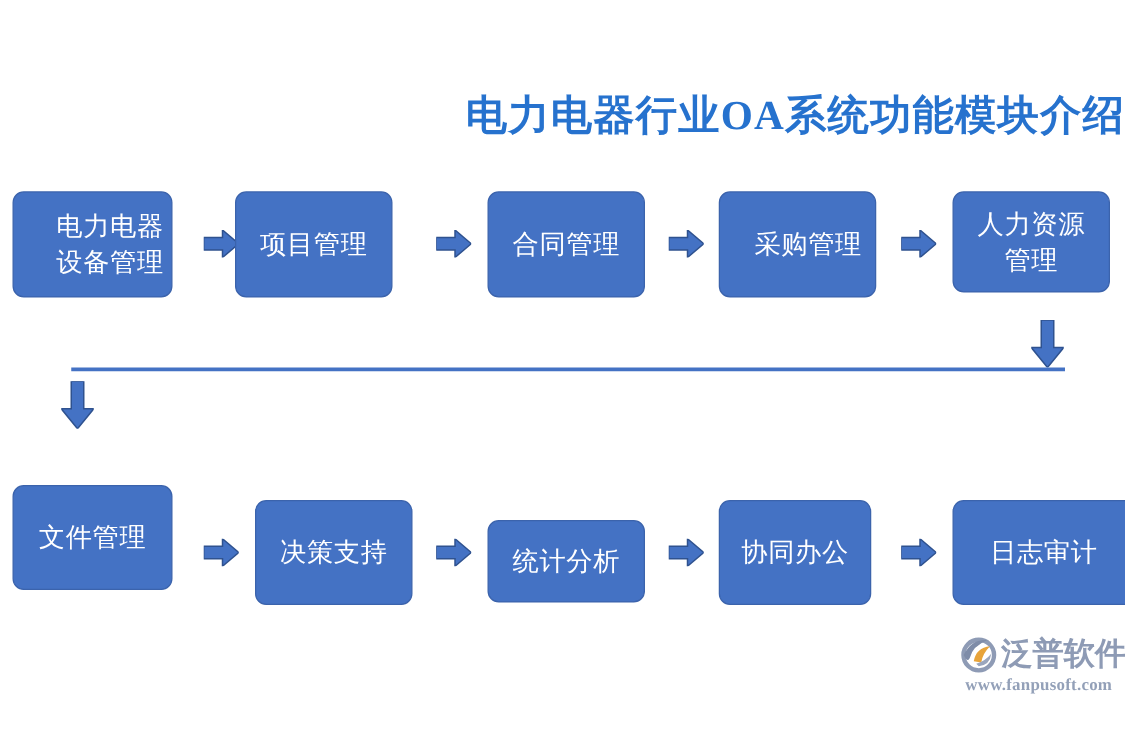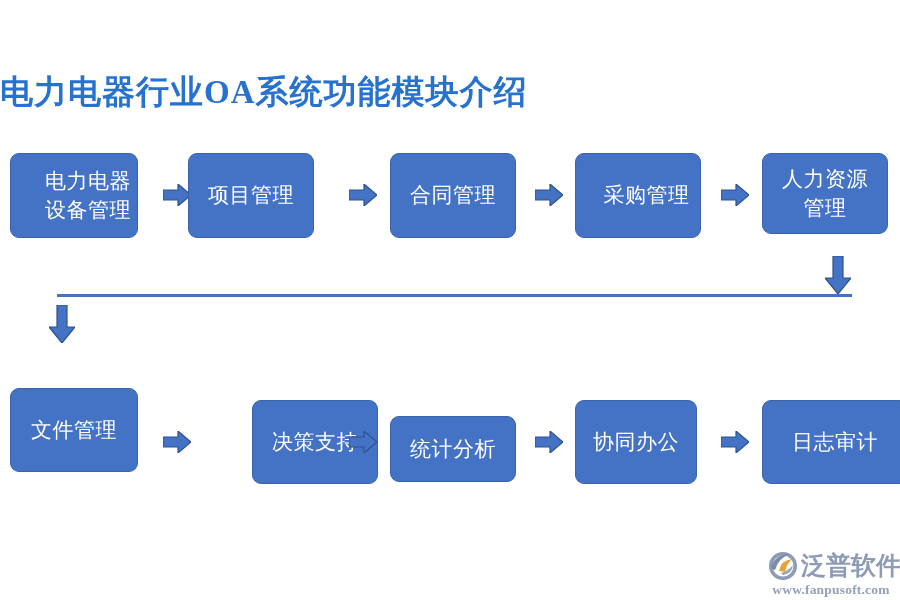--- a/index.html
+++ b/index.html
@@ -18,21 +18,21 @@
     width: 900px;
     height: 600px;
   }
 
   
   #page-title {
     position: absolute;
     left: 0;
     top: 70px;
     width: 900px;
-    text-align: left;
+    text-align: right;
     font-size: 33px;
     font-weight: bold;
     letter-spacing: 1px;
     color: #2672CE;
     font-family: "Liberation Serif", "DejaVu Serif", serif;
     white-space: nowrap;
   }
 
   
   .flow-box {
@@ -81,21 +81,21 @@
     top: 294px;
     width: 795px;
     height: 3px;
     background: #4472C4;
   }
 
   
   #logo {
     position: absolute;
     left: 768px;
-    top: 551px;
+    top: 509px;
     width: 126px;
     height: 48px;
   }
   #logo-row {
     display: flex;
     align-items: center;
     height: 30px;
   }
   #logo-mark {
     width: 30px;
@@ -198,21 +198,21 @@
   <div class="flow-box" id="r2b1" style="left: 10px; top: 388px; width: 128px; height: 84px;">
     <span class="box-label">文件管理</span>
   </div>
 
   <div class="arrow-right" id="a5" style="left: 163px; top: 431px;">
     <svg viewBox="0 0 28 22" preserveAspectRatio="none">
       <polygon points="0,6 15,6 15,0 28,11 15,22 15,16 0,16" fill="#4472C4" stroke="#2F528F" stroke-width="1.2"></polygon>
     </svg>
   </div>
 
-  <div class="flow-box" id="r2b2" style="left: 204px; top: 400px; width: 126px; height: 84px; margin-left: 48px;">
+  <div class="flow-box" id="r2b2" style="left: 204px; top: 400px; width: 126px; height: 84px;">
     <span class="box-label">决策支持</span>
   </div>
 
   <div class="arrow-right" id="a6" style="left: 349px; top: 431px;">
     <svg viewBox="0 0 28 22" preserveAspectRatio="none">
       <polygon points="0,6 15,6 15,0 28,11 15,22 15,16 0,16" fill="#4472C4" stroke="#2F528F" stroke-width="1.2"></polygon>
     </svg>
   </div>
 
   <div class="flow-box" id="r2b3" style="left: 390px; top: 416px; width: 126px; height: 66px;">

